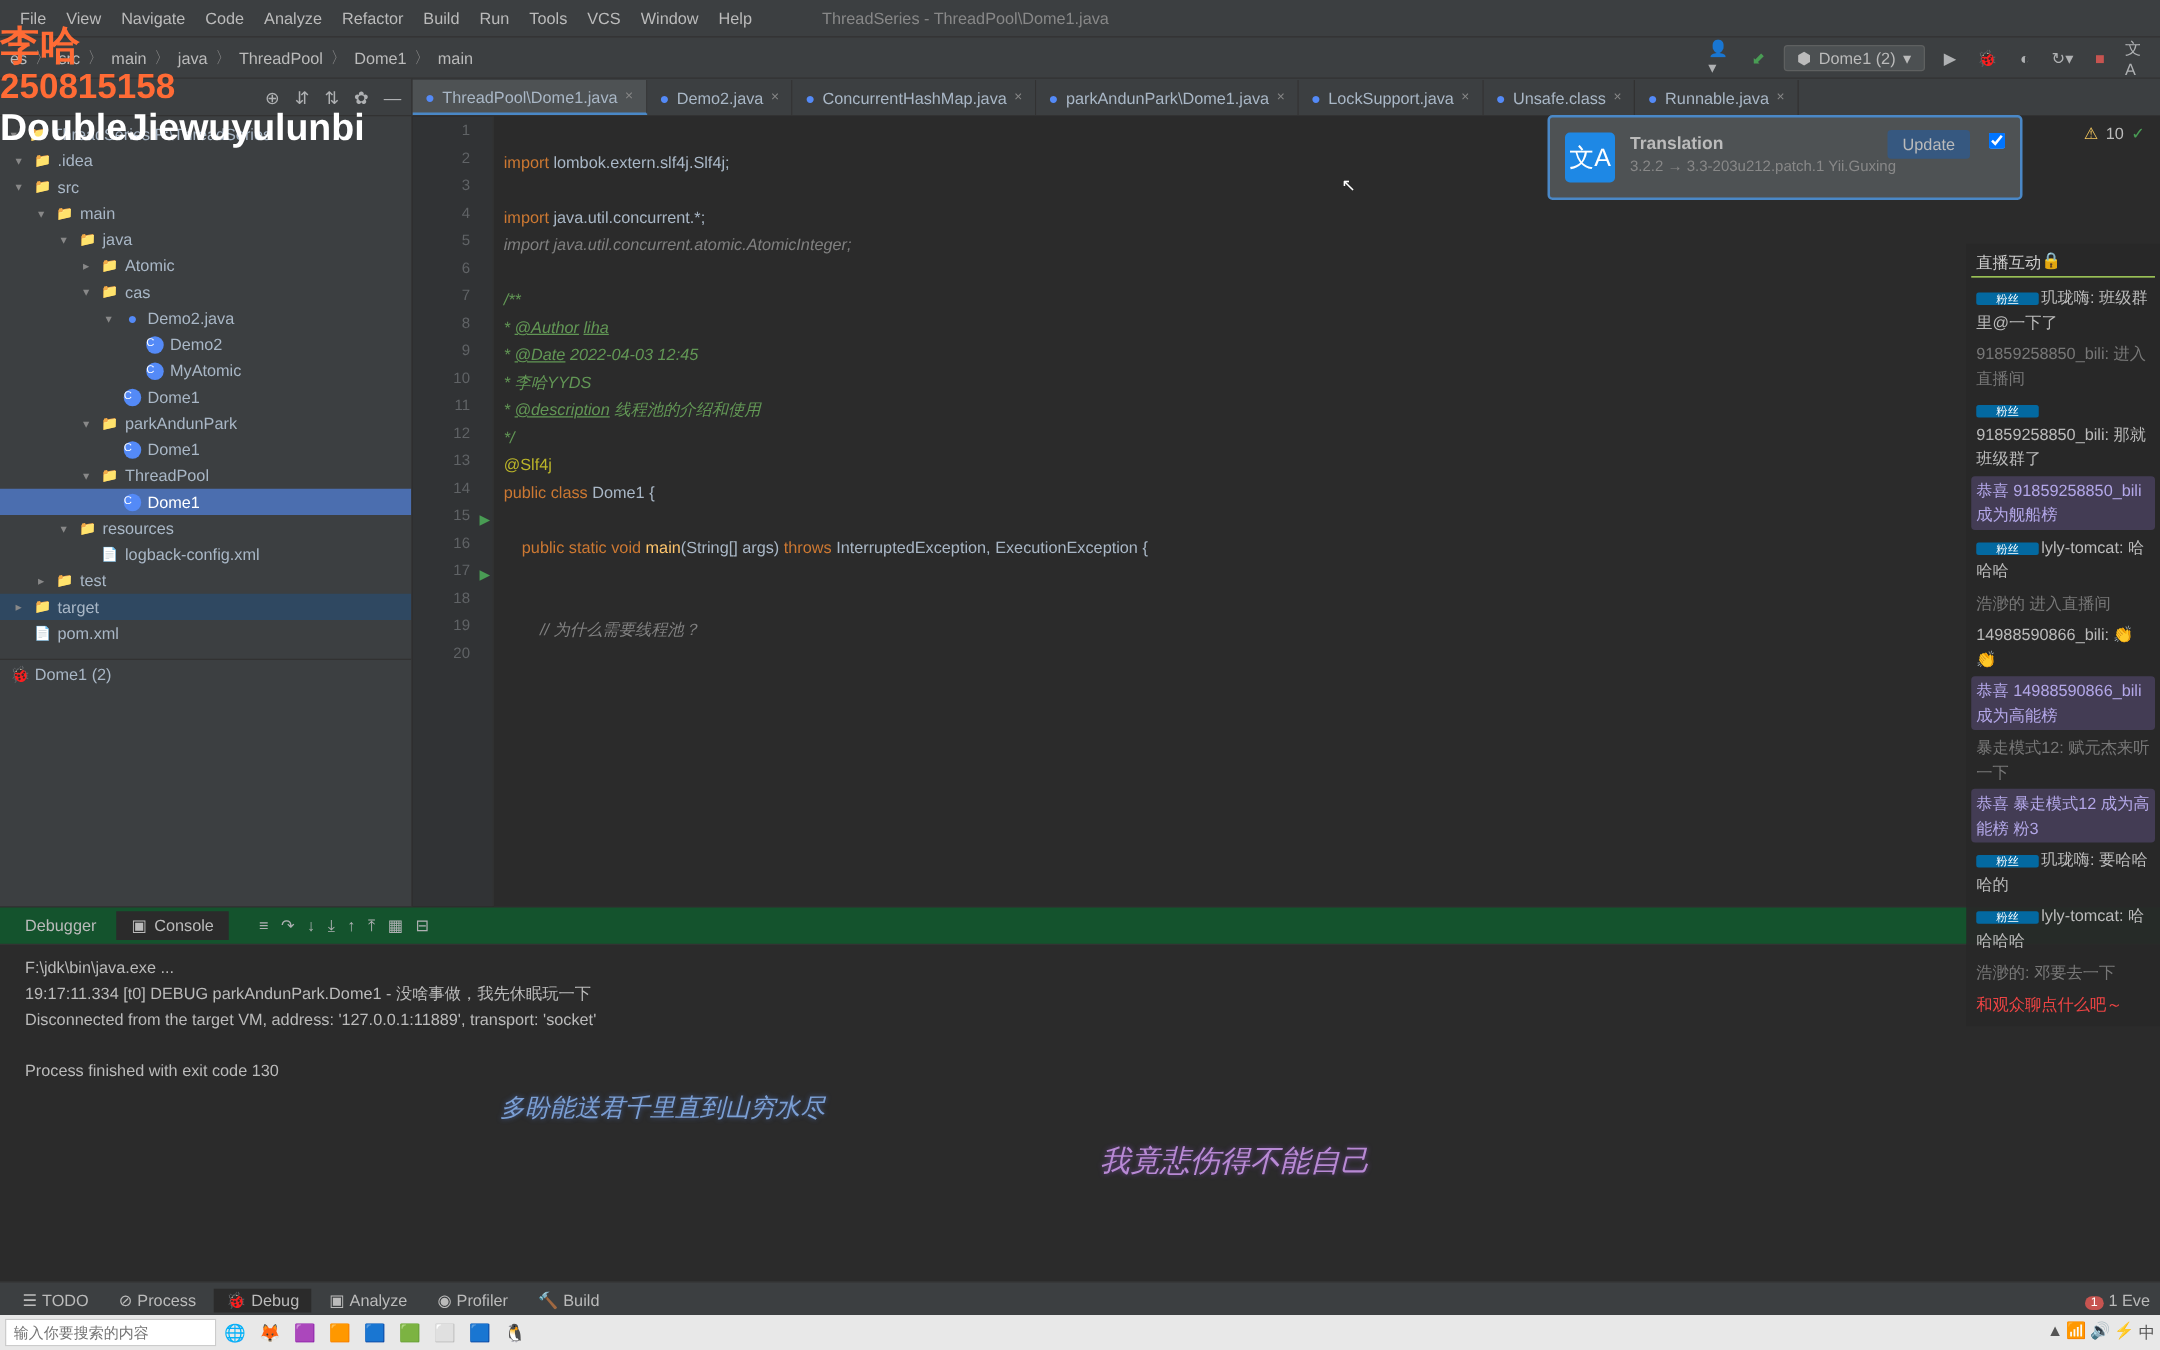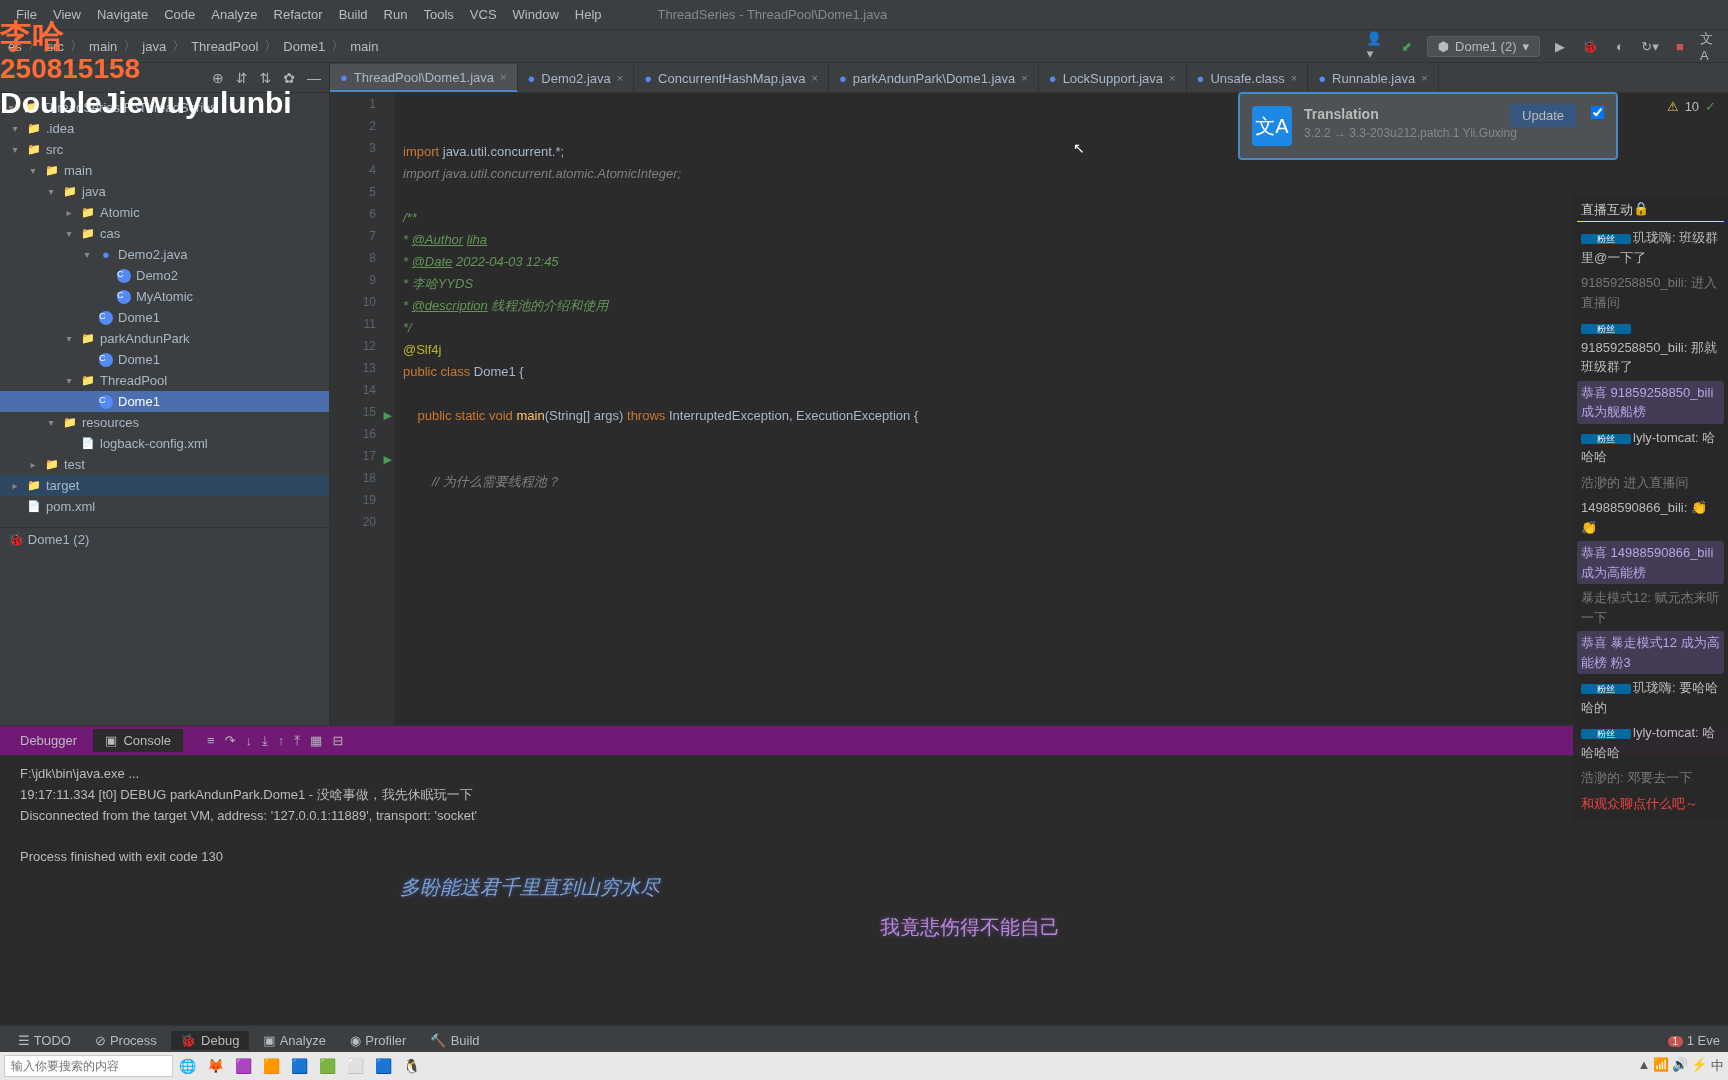--- a/index.html
+++ b/index.html
@@ -57,28 +57,28 @@
 .notif .nver{color:#888;font-size:12px;margin-top:4px}
 .notif .nbtn{background:#365880;color:#bbb;padding:4px 12px;border-radius:3px;cursor:pointer;position:absolute;right:40px;top:10px}
 .notif .ncheck{position:absolute;right:12px;top:12px}
 .livechat{position:absolute;right:0;top:195px;width:155px;background:rgba(40,40,40,0.92);font-size:10px;color:#bbb;padding:4px;z-index:40}
 .livechat .lc-head{color:#ccc;padding:2px 4px;border-bottom:1px solid #bef264;margin-bottom:4px;display:flex;}
 .livechat .lc-row{padding:2px 4px;line-height:1.5;margin-bottom:2px}
 .livechat .badge{background:#0369a1;color:#fff;padding:0 16px;border-radius:2px;font-size:9px;margin-right:2px}
 .livechat .giftrow{background:rgba(107,91,149,0.4);border-radius:3px}
 .livechat .giftname{color:#b3a7e8}
 .debug-panel{height:300px;background:#2b2b2b;border-top:1px solid #323232;display:flex;flex-direction:column}
-.debug-tabs{height:30px;background:#701a75;display:flex;align-items:center;padding:0 8px;gap:4px;border-bottom:1px solid #323232}
+.debug-tabs{height:30px;background:#14532d;display:flex;align-items:center;padding:0 8px;gap:4px;border-bottom:1px solid #323232}
 .dtab{padding:4px 12px;color:#bbb;cursor:pointer;display:flex;align-items:center;gap:6px}
 .dtab.active{background:#2b2b2b}
 .debug-toolbar{display:flex;gap:10px;margin-left:20px}
 .debug-toolbar .dbtn{color:#afb1b3;cursor:pointer}
 .console{flex:1;padding:8px 20px;font-family:Consolas,monospace;font-size:13px;line-height:1.6;color:#bbb;position:relative}
 .console .lyric1{position:absolute;left:400px;top:115px;color:#7b9fd4;font-size:20px;font-style:italic;text-shadow:0 0 4px rgba(100,150,255,0.5)}
-.console .lyric2{position:absolute;left:880px;top:155px;color:#b889d4;font-size:20px;text-shadow:0 0 4px rgba(180,100,255,0.5)}
+.console .lyric2{position:absolute;left:880px;top:155px;color:#b889d4;font-size:24px;font-style:italic;text-shadow:0 0 4px rgba(180,100,255,0.5)}
 .bottom-bar{height:30px;background:#3c3f41;border-top:1px solid #323232;display:flex;align-items:center;padding:0 8px;justify-content:space-between}
 .bottom-bar .tabs{display:flex;gap:4px}
 .bottom-bar .btab{padding:2px 10px;color:#bbb;cursor:pointer;display:flex;align-items:center;gap:4px}
 .bottom-bar .btab.active{background:#2b2b2b}
 .status-bar{height:25px;background:#3c3f41;border-top:1px solid #323232;display:flex;align-items:center;padding:0 8px;color:#888;font-size:12px;justify-content:space-between}
 .taskbar{position:absolute;bottom:0;left:0;right:0;height:28px;background:#e8e8e8;display:flex;align-items:center;padding:0 4px;gap:2px}
 .taskbar input{flex:0 0 160px;height:22px;padding:0 6px;font-size:12px;border:1px solid #ccc}
 .taskbar .ticon{width:26px;height:26px;display:flex;align-items:center;justify-content:center;font-size:14px}
 .taskbar .tray{margin-left:auto;display:flex;gap:3px;font-size:11px;color:#555}
 .cursor-img{position:absolute;left:1073px;top:140px;z-index:200;font-size:14px;color:#fff}
@@ -248,20 +248,21 @@
           <div class="ln">14</div>
           <div class="ln">15<span class="runmark">▶</span></div>
           <div class="ln">16</div>
           <div class="ln">17<span class="runmark">▶</span></div>
           <div class="ln">18</div>
           <div class="ln">19</div>
           <div class="ln">20</div>
         </div>
       <div class="code" id="code">
           <div style="height: 22px;">&nbsp;</div>
+          <div style="height: 22px;"><span class="kw">import</span> lombok.extern.slf4j.<span class="type">Slf4j</span>;</div>
           <div style="height: 22px;">&nbsp;</div>
           <div style="height: 22px;"><span class="kw">import</span> java.util.concurrent.*;</div>
           <div style="height: 22px;"><span class="comment">import java.util.concurrent.atomic.AtomicInteger;</span></div>
           <div style="height: 22px;">&nbsp;</div>
           <div style="height: 22px;"><span class="doc">/**</span></div>
           <div style="height: 22px;"><span class="doc"> * <span class="doctag">@Author</span> <u>liha</u></span></div>
           <div style="height: 22px;"><span class="doc"> * <span class="doctag">@Date</span> 2022-04-03 12:45</span></div>
           <div style="height: 22px;"><span class="doc"> * 李哈YYDS</span></div>
           <div style="height: 22px;"><span class="doc"> * <span class="doctag">@description</span> 线程池的介绍和使用</span></div>
           <div style="height: 22px;"><span class="doc"> */</span></div>

